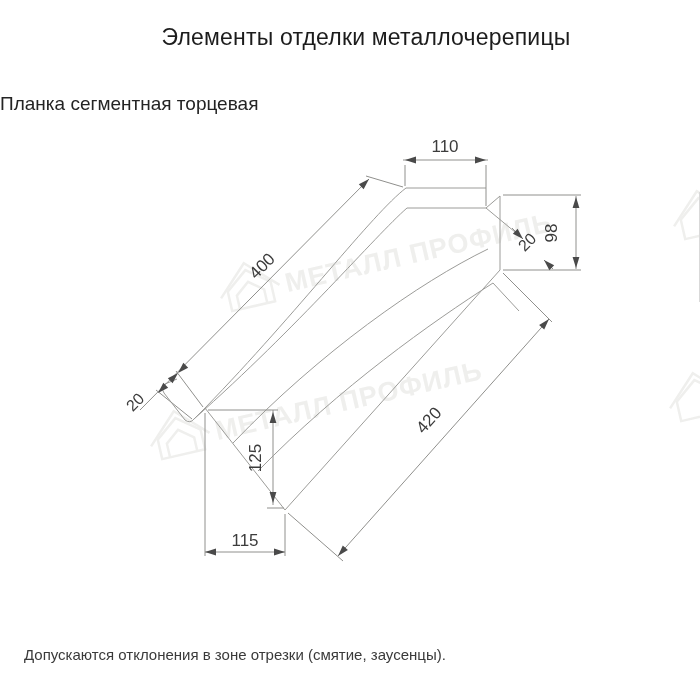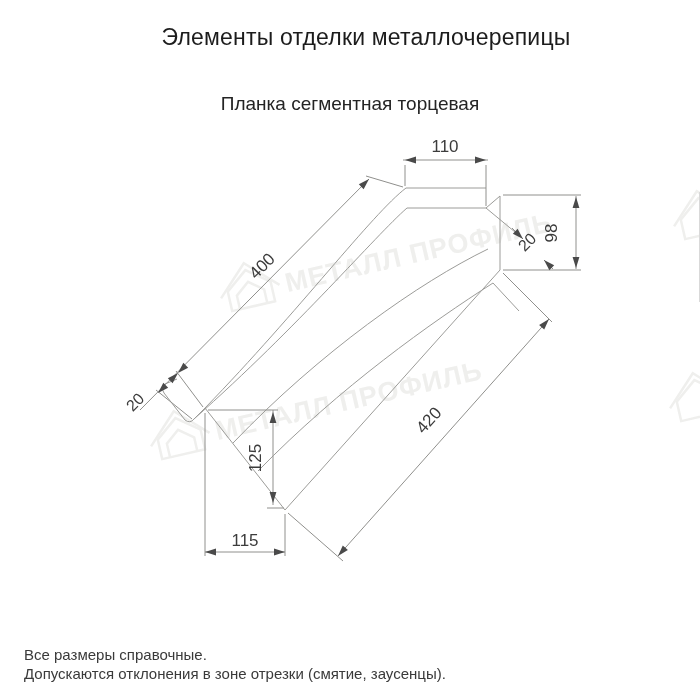--- a/index.html
+++ b/index.html
@@ -5,21 +5,21 @@
   html,body{margin:0;padding:0;}
   body{
     width:700px;height:700px;background:#ffffff;position:relative;overflow:hidden;
     font-family:"Liberation Sans", sans-serif;color:#222;
   }
   .page-title{
     position:absolute;top:24px;left:16px;width:700px;text-align:center;
     font-size:23px;color:#1c1c1c;letter-spacing:.2px;
   }
   .subtitle{
-    position:absolute;top:93px;left:0;width:700px;text-align:center;
+    position:absolute;top:93px;left:0;width:700px;text-align:left;
     font-size:19px;line-height:22px;color:#242424;
   }
   .footer{
     position:absolute;left:24px;top:645px;font-size:15px;line-height:19px;color:#3a3a3a;
   }
   svg.drawing{position:absolute;left:0;top:0;}
   .dline{stroke:#9c9c99;stroke-width:1;fill:none;}
   .dimline{stroke:#90908d;stroke-width:1;fill:none;}
   .arrow{fill:#4a4a4a;stroke:none;}
   .dimtext{fill:#3c3c3c;font-size:17px;font-family:"Liberation Sans",sans-serif;}
@@ -144,17 +144,16 @@
     <line class="dimline" x1="205" y1="413" x2="205" y2="556"></line>
     <line class="dimline" x1="285" y1="514" x2="285" y2="556"></line>
     <line class="dimline" x1="205" y1="552" x2="285" y2="552"></line>
     <path class="arrow" transform="translate(205,552) rotate(0)" d="M0,0 L11,3.4 L11,-3.4 Z"></path>
     <path class="arrow" transform="translate(285,552) rotate(180)" d="M0,0 L11,3.4 L11,-3.4 Z"></path>
     <text class="dimtext" x="245" y="546" text-anchor="middle">115</text>
   </g>
 </svg>
 
 <div class="footer">
-  <div>Все размеры справочные.</div>
   <div>Допускаются отклонения в зоне отрезки (смятие, заусенцы).</div>
 </div>
 
 <div class="edge-artifact"></div>
 
 </body></html>

